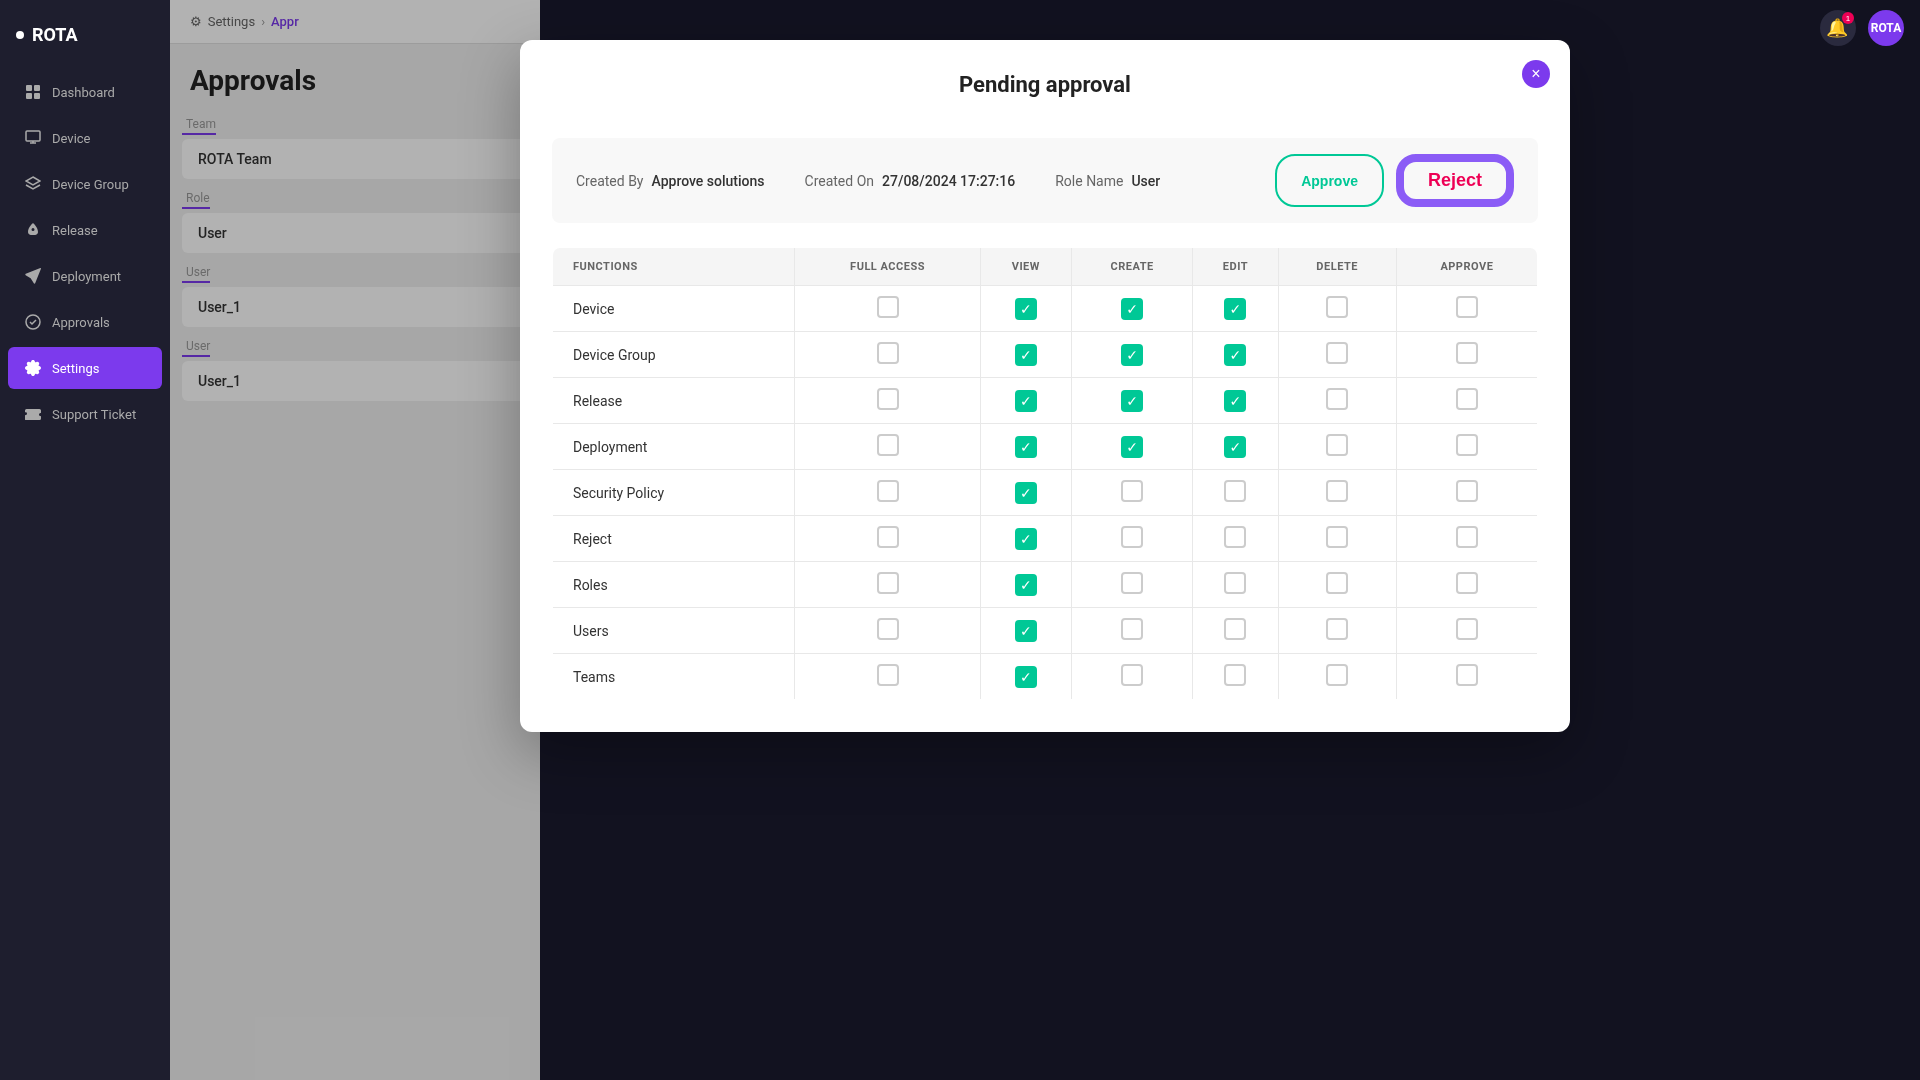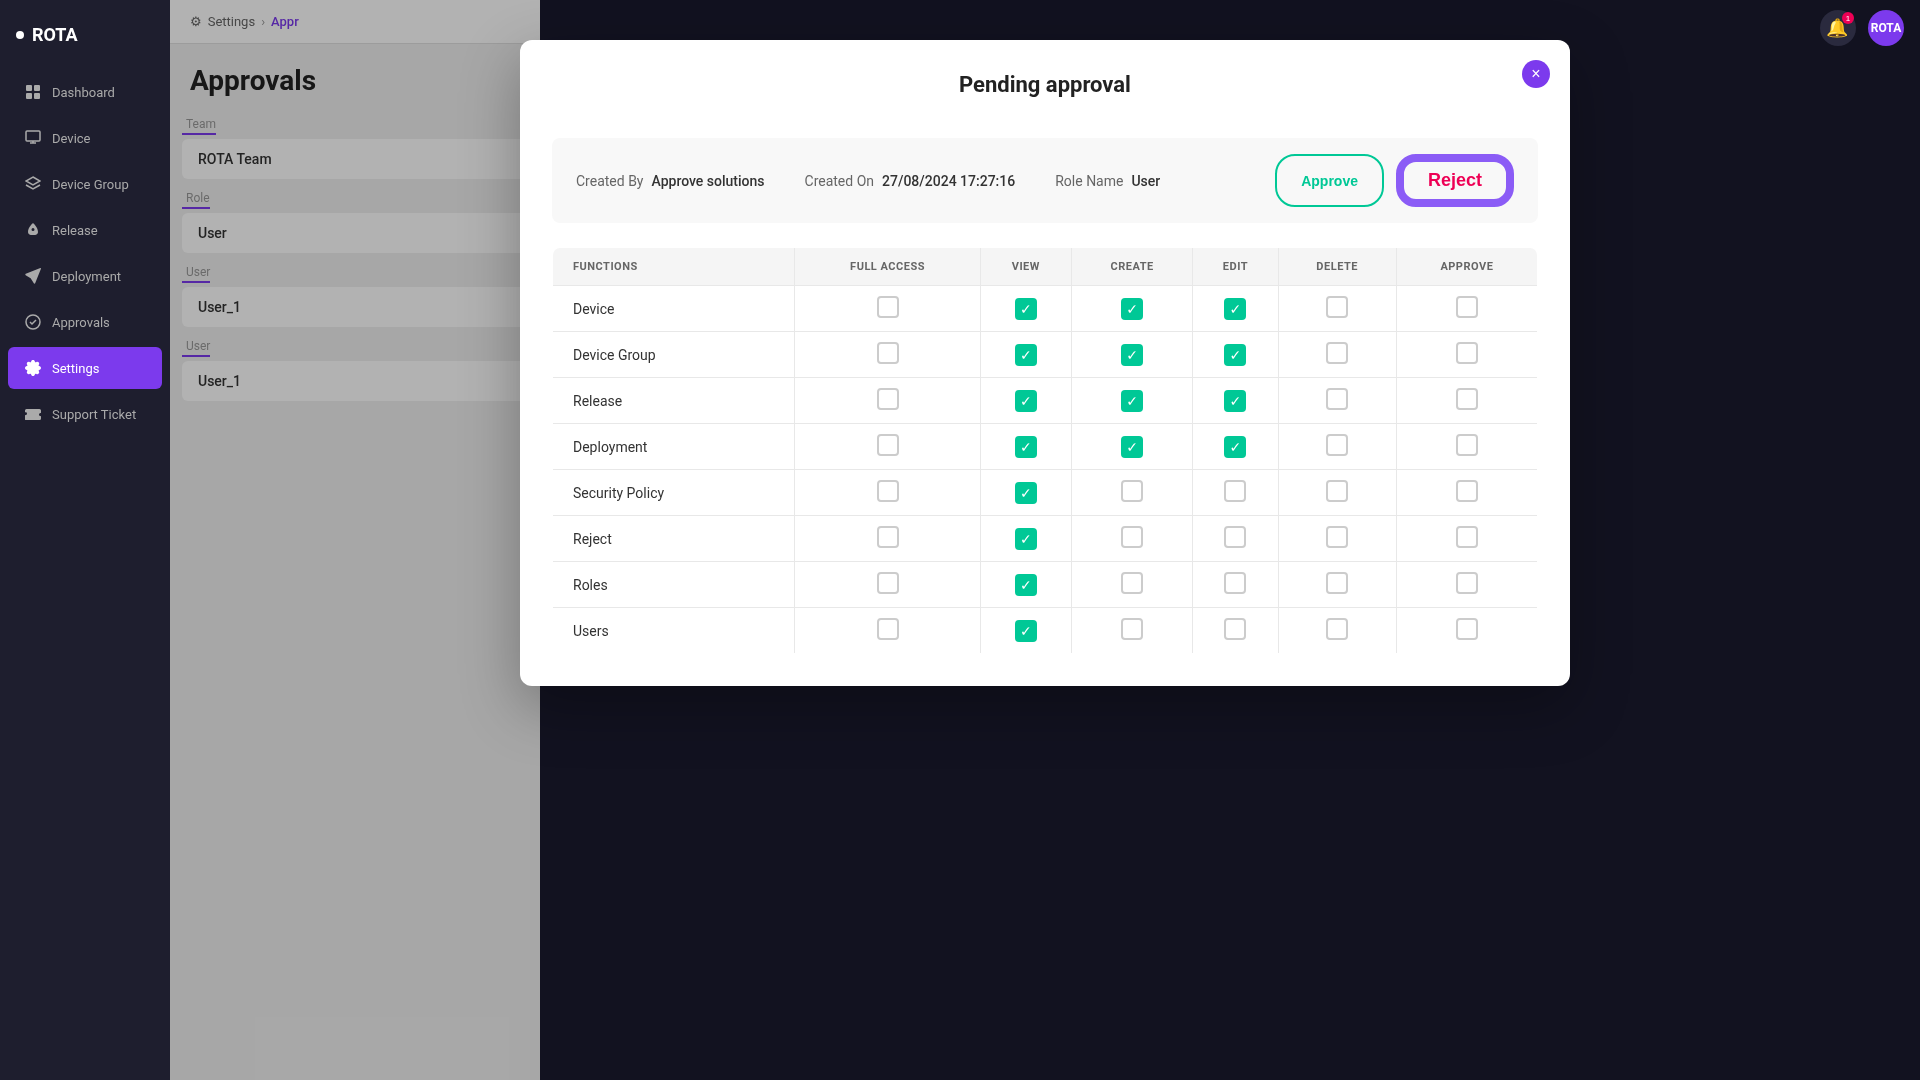--- a/index.html
+++ b/index.html
@@ -402,20 +402,29 @@
             </tr>
             <tr>
               <td>Users</td>
               <td><span class="checkbox-unchecked"></span></td>
               <td><span class="checkbox-checked">✓</span></td>
               <td><span class="checkbox-unchecked"></span></td>
               <td><span class="checkbox-unchecked"></span></td>
               <td><span class="checkbox-unchecked"></span></td>
               <td><span class="checkbox-unchecked"></span></td>
             </tr>
+            <tr>
+              <td>Teams</td>
+              <td><span class="checkbox-unchecked"></span></td>
+              <td><span class="checkbox-checked">✓</span></td>
+              <td><span class="checkbox-unchecked"></span></td>
+              <td><span class="checkbox-unchecked"></span></td>
+              <td><span class="checkbox-unchecked"></span></td>
+              <td><span class="checkbox-unchecked"></span></td>
+            </tr>
           </tbody>
       </table>
 
     </div>
   </div>
 
 </div>
 
 <div class="header-right">
   <button class="notification-btn">

